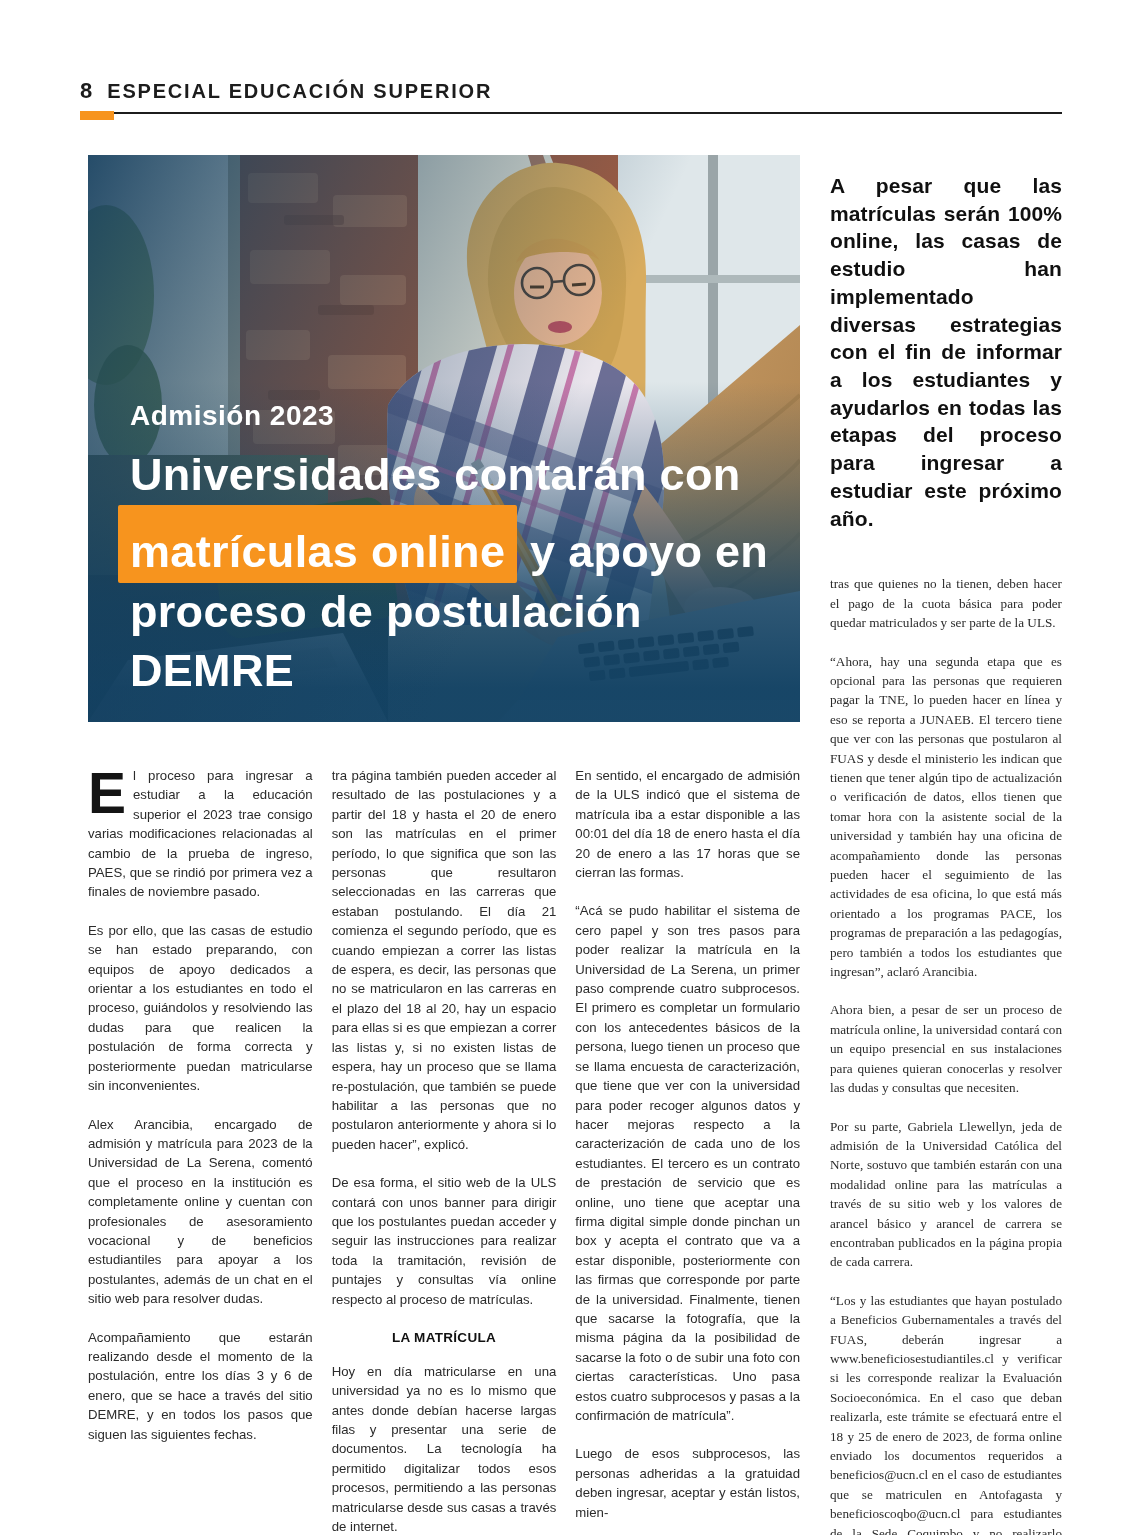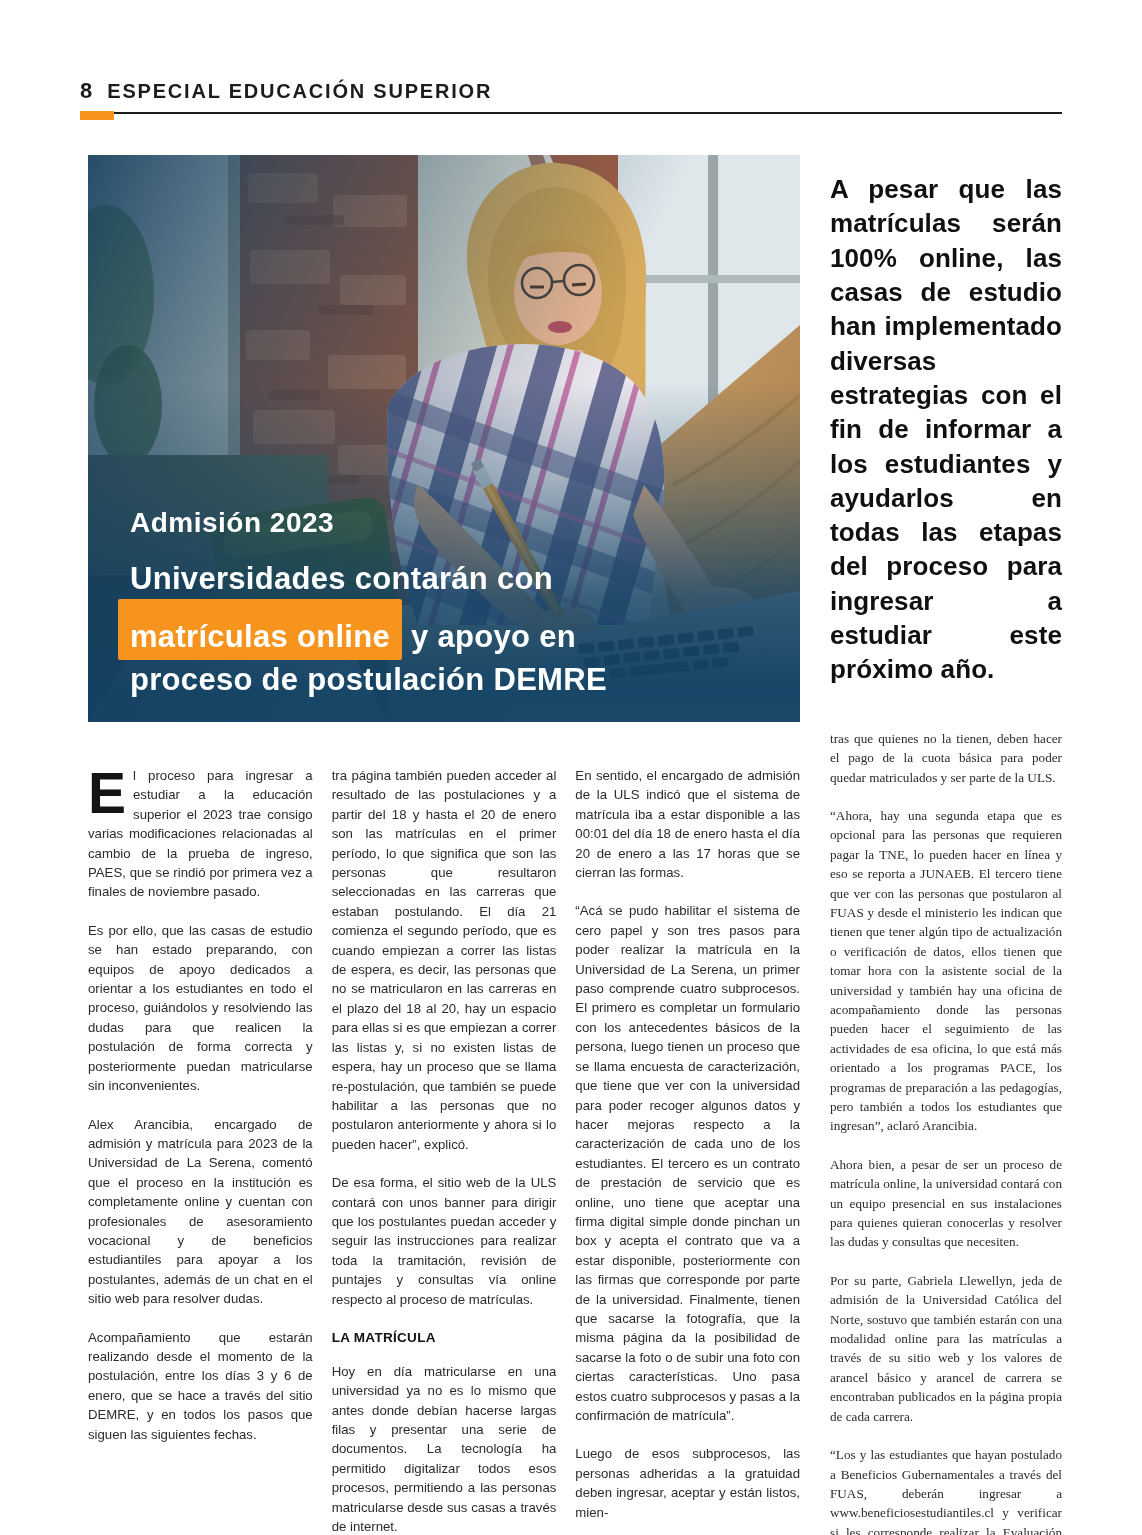--- a/index.html
+++ b/index.html
@@ -22,42 +22,42 @@
   
   .hero { position:absolute; left:88px; top:155px; width:712px; height:567px; overflow:hidden; }
   .hero svg { display:block; width:100%; height:100%; }
   .hero-overlay {
     position:absolute; inset:0;
     background:
       linear-gradient(115deg, rgba(20,62,94,0.92) 0%, rgba(20,62,94,0.35) 38%, rgba(20,62,94,0) 62%),
       linear-gradient(to top, rgba(18,66,100,0.97) 6%, rgba(18,66,100,0.82) 22%, rgba(20,70,104,0.35) 42%, rgba(20,70,104,0) 60%);
   }
   .hero-text { position:absolute; left:42px; bottom:22px; color:#ffffff; }
-  .hero-kicker { font-size:28px; font-weight:bold; letter-spacing:0.5px; margin-bottom:20px; }
-  .hero-title { font-size:31px; font-weight:bold; line-height:1.3; letter-spacing:0.3px; }
+  .hero-kicker { font-size:28px; font-weight:bold; letter-spacing:0.5px; margin-bottom:14px; }
+  .hero-title { font-size:45px; font-weight:bold; line-height:1.3; letter-spacing:0.3px; }
   .hero-hl {
     display:inline-block; background:#F7941E; color:#fff;
     padding:18px 12px 2px 12px; border-radius:2px; margin-left:-12px;
   }
 
   
   .cols { position:absolute; left:88px; top:766px; width:712px; display:flex; gap:19px; }
   .col { width:225px; font-size:13.2px; line-height:1.47; text-align:justify; color:#2b2b2b; }
   .col p { margin-bottom:19px; }
   .dropcap {
     float:left; font-size:57px; line-height:0.82; font-weight:bold; color:#141414;
     padding:4px 7px 0 0;
   }
   .subhead { font-size:13.5px; font-weight:bold; letter-spacing:0.3px; color:#111;
-    margin:2px 0 14px 0; text-align:left; }
+    margin:2px 0 14px 0; text-align:center; }
 
   
   .sidecol { position:absolute; left:830px; top:172px; width:232px; }
   .side-intro {
-    font-size:26px; font-weight:bold; color:#101010; line-height:1.32;
+    font-size:21px; font-weight:bold; color:#101010; line-height:1.32;
     text-align:justify; letter-spacing:0.1px; margin-bottom:42px;
   }
   .side-body { font-size:13.2px; line-height:1.47; text-align:justify; color:#2b2b2b; }
   .side-body p { margin-bottom:19px;font-family:Liberation Serif, serif; }
 </style>
 </head>
 <body>
 
 <div class="page">
 

